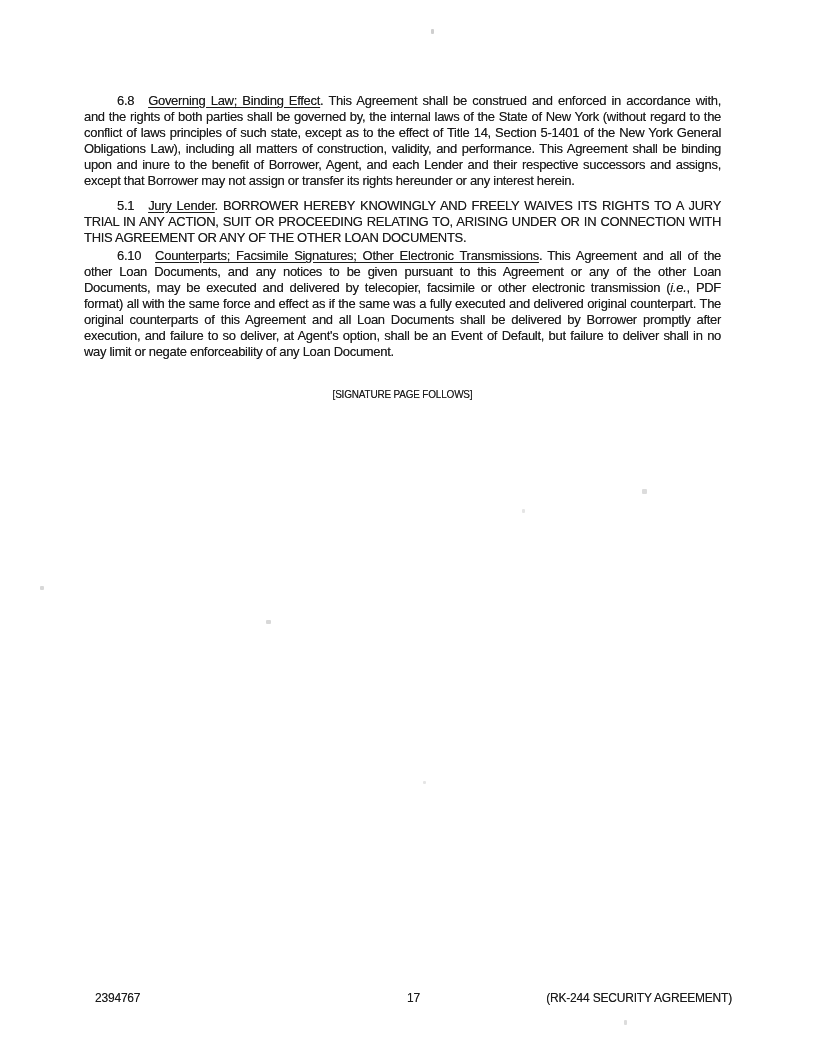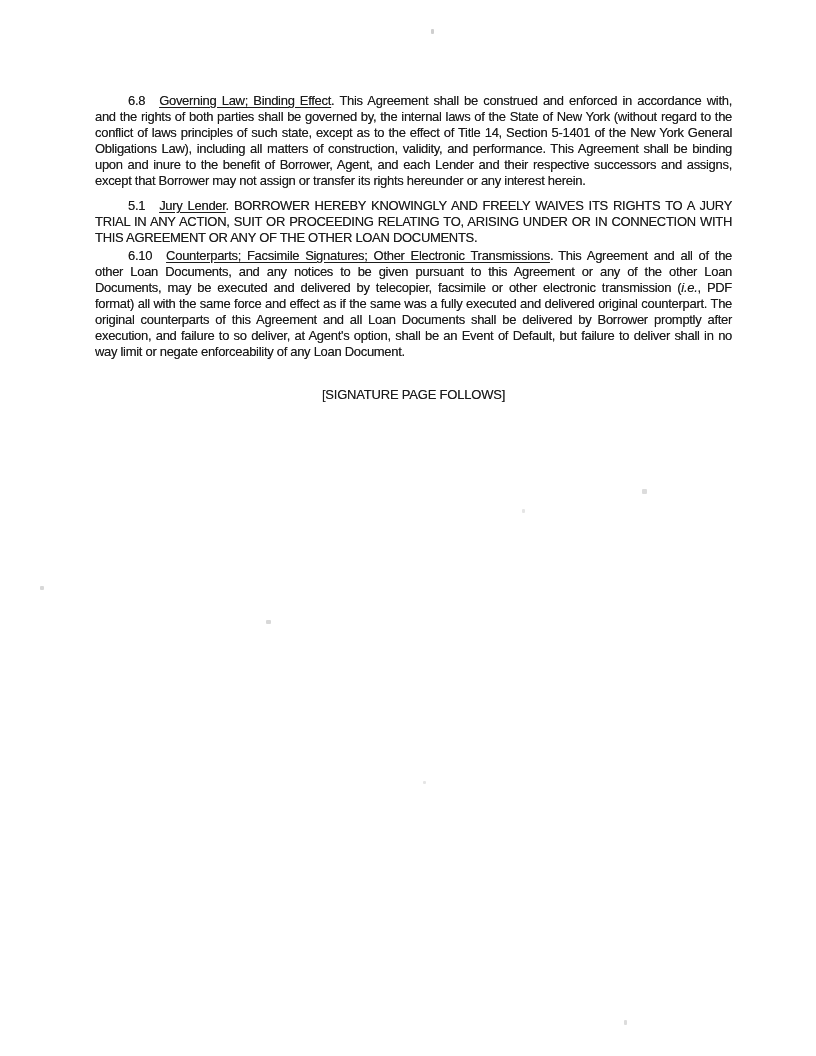--- a/index.html
+++ b/index.html
@@ -11,42 +11,42 @@
     position: relative;
     width: 816px;
     height: 1056px;
     background: #ffffff;
     overflow: hidden;
     font-family: "Liberation Sans", sans-serif;
     color: #1b1b1b;
   }
   .content {
     position: absolute;
-    left: 95px;
+    left: 84px;
     top: 93px;
     width: 637px;
   }
   .para {
     margin: 0;
     font-size: 13px;
     line-height: 16px;
     letter-spacing: -0.3px;
     text-align: justify;
     text-indent: 33px;
     text-shadow: 0 0 0.5px rgba(0,0,0,0.55);
   }
   .para.mb-a { margin-bottom: 9px; }
   .para.mb-b { margin-bottom: 2px; }
   .sec-num { margin-right: 14px; }
   .sec-heading { text-decoration: underline; text-underline-offset: 2px; }
   .sec-period { margin-right: 5px; }
   .it { font-style: italic; margin-top: 12px; }
   .sig-notice {
     margin: 27px 0 0 0;
-    font-size: 13px;
+    font-size: 10px;
     line-height: 16px;
     letter-spacing: -0.2px;
     text-align: center;
     text-indent: 0;
     text-shadow: 0 0 0.5px rgba(0,0,0,0.55);
   }
   .footer {
     position: absolute;
     left: 95px;
     top: 990px;
@@ -89,20 +89,25 @@
     </p>
 
     <p class="para">
       <span class="sec-num">6.10</span><span class="sec-heading">Counterparts; Facsimile Signatures; Other Electronic Transmissions</span><span class="sec-period">.</span><span>This Agreement and all of the other Loan Documents, and any notices to be given pursuant to this Agreement or any of the other Loan Documents, may be executed and delivered by telecopier, facsimile or other electronic transmission (</span><span class="it">i.e.</span><span>, PDF format) all with the same force and effect as if the same was a fully executed and delivered original counterpart.  The original counterparts of this Agreement and all Loan Documents shall be delivered by Borrower promptly after execution, and failure to so deliver, at Agent's option, shall be an Event of Default, but failure to deliver shall in no way limit or negate enforceability of any Loan Document.</span>
     </p>
 
     <p class="sig-notice">[SIGNATURE PAGE FOLLOWS]</p>
 
   </div>
 
+  <div class="footer">
+    <span class="f-left">2394767</span>
+    <span class="f-center">17</span>
+    <span class="f-right">(RK-244 SECURITY AGREEMENT)</span>
+  </div>
 
   <div class="speck s1"></div>
   <div class="speck s2"></div>
   <div class="speck s3"></div>
   <div class="speck s4"></div>
   <div class="speck s5"></div>
   <div class="speck s6"></div>
   <div class="speck s7"></div>
 
 </div>

